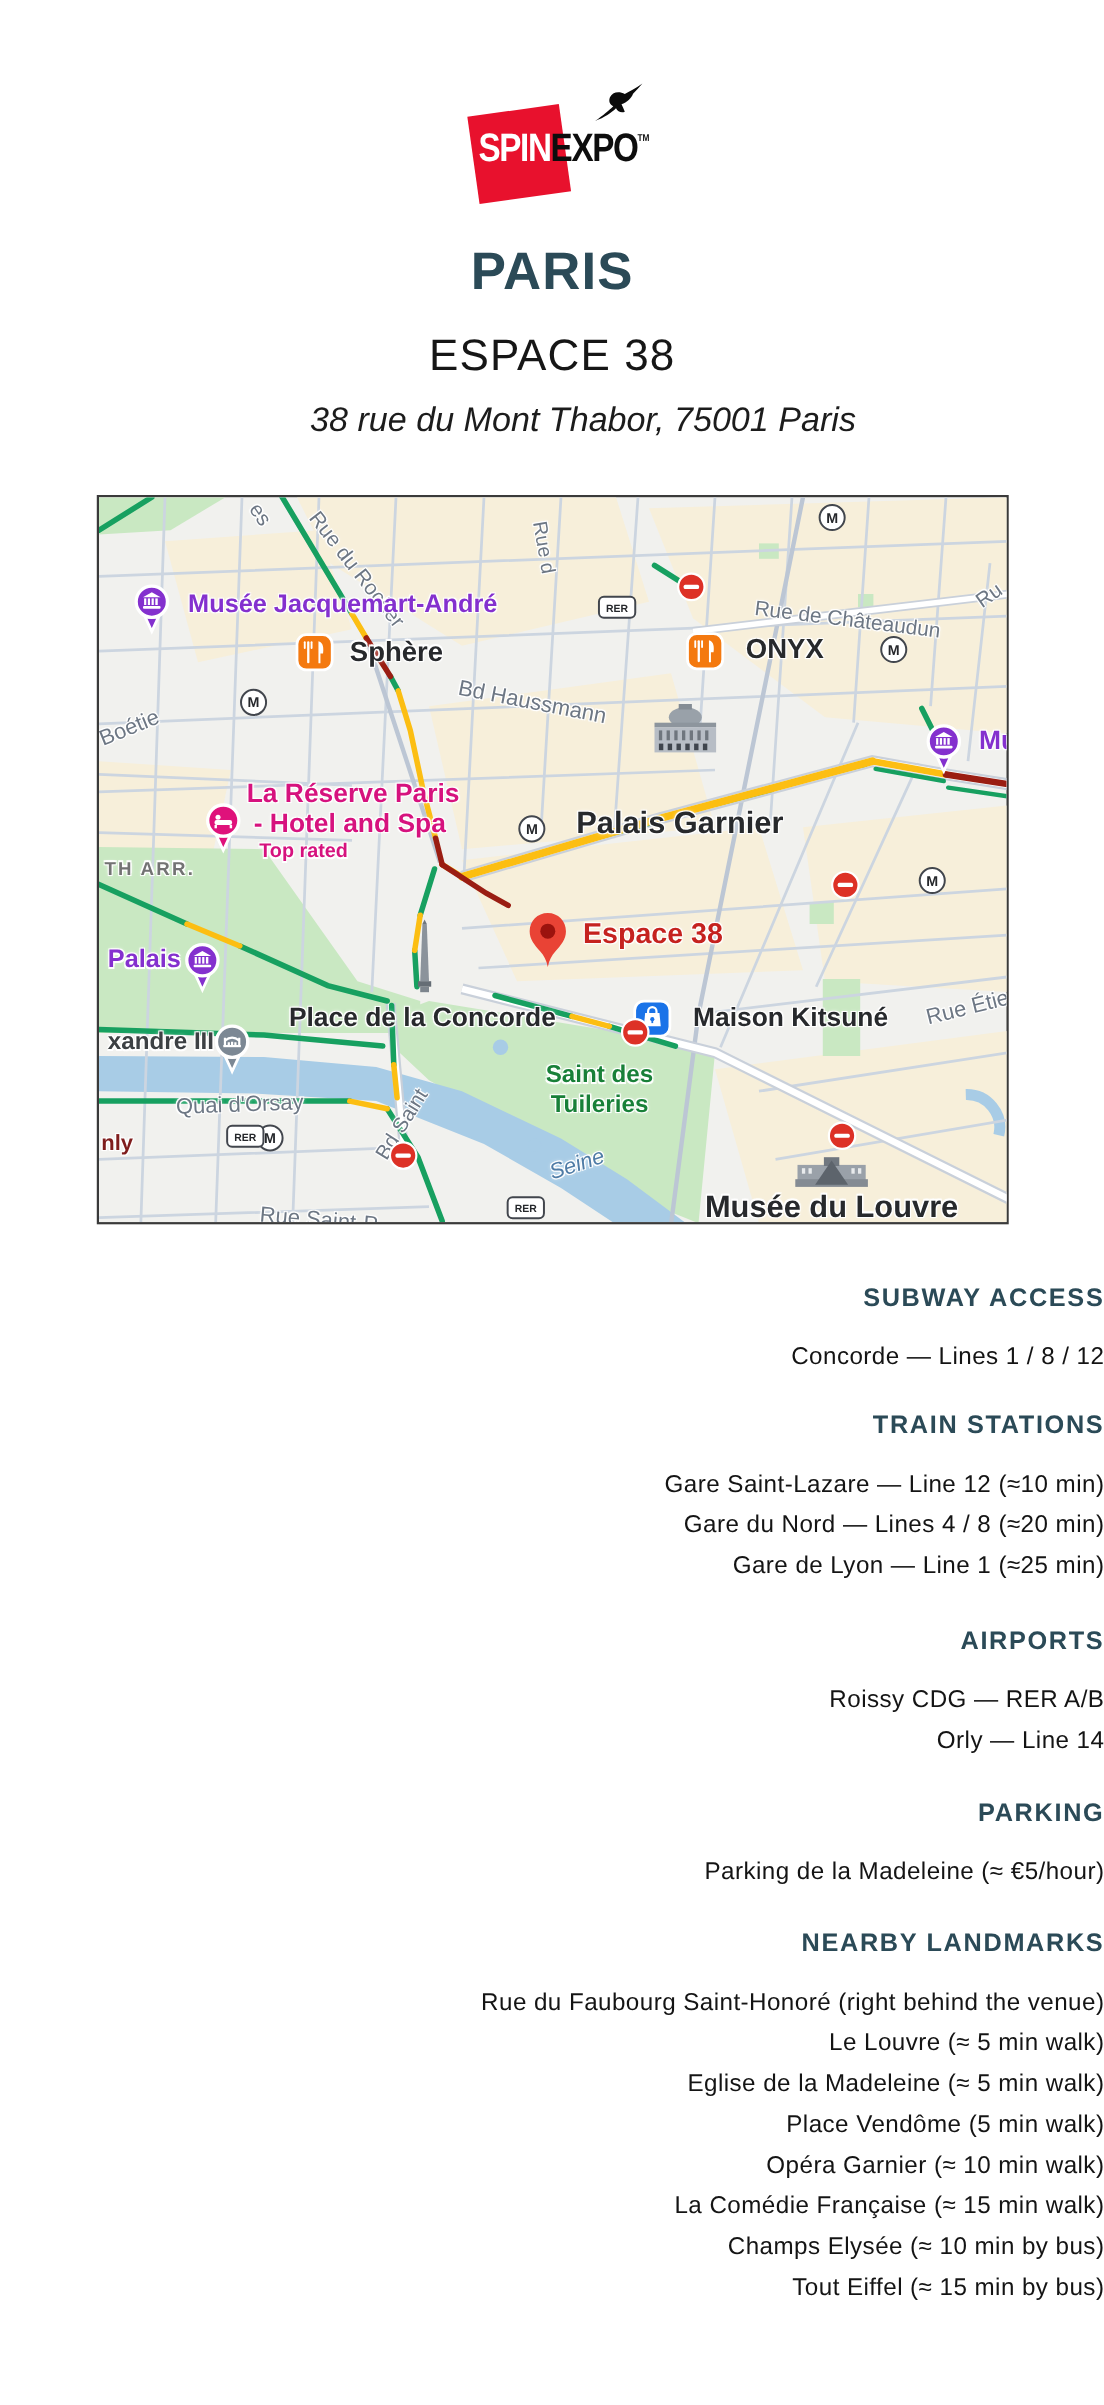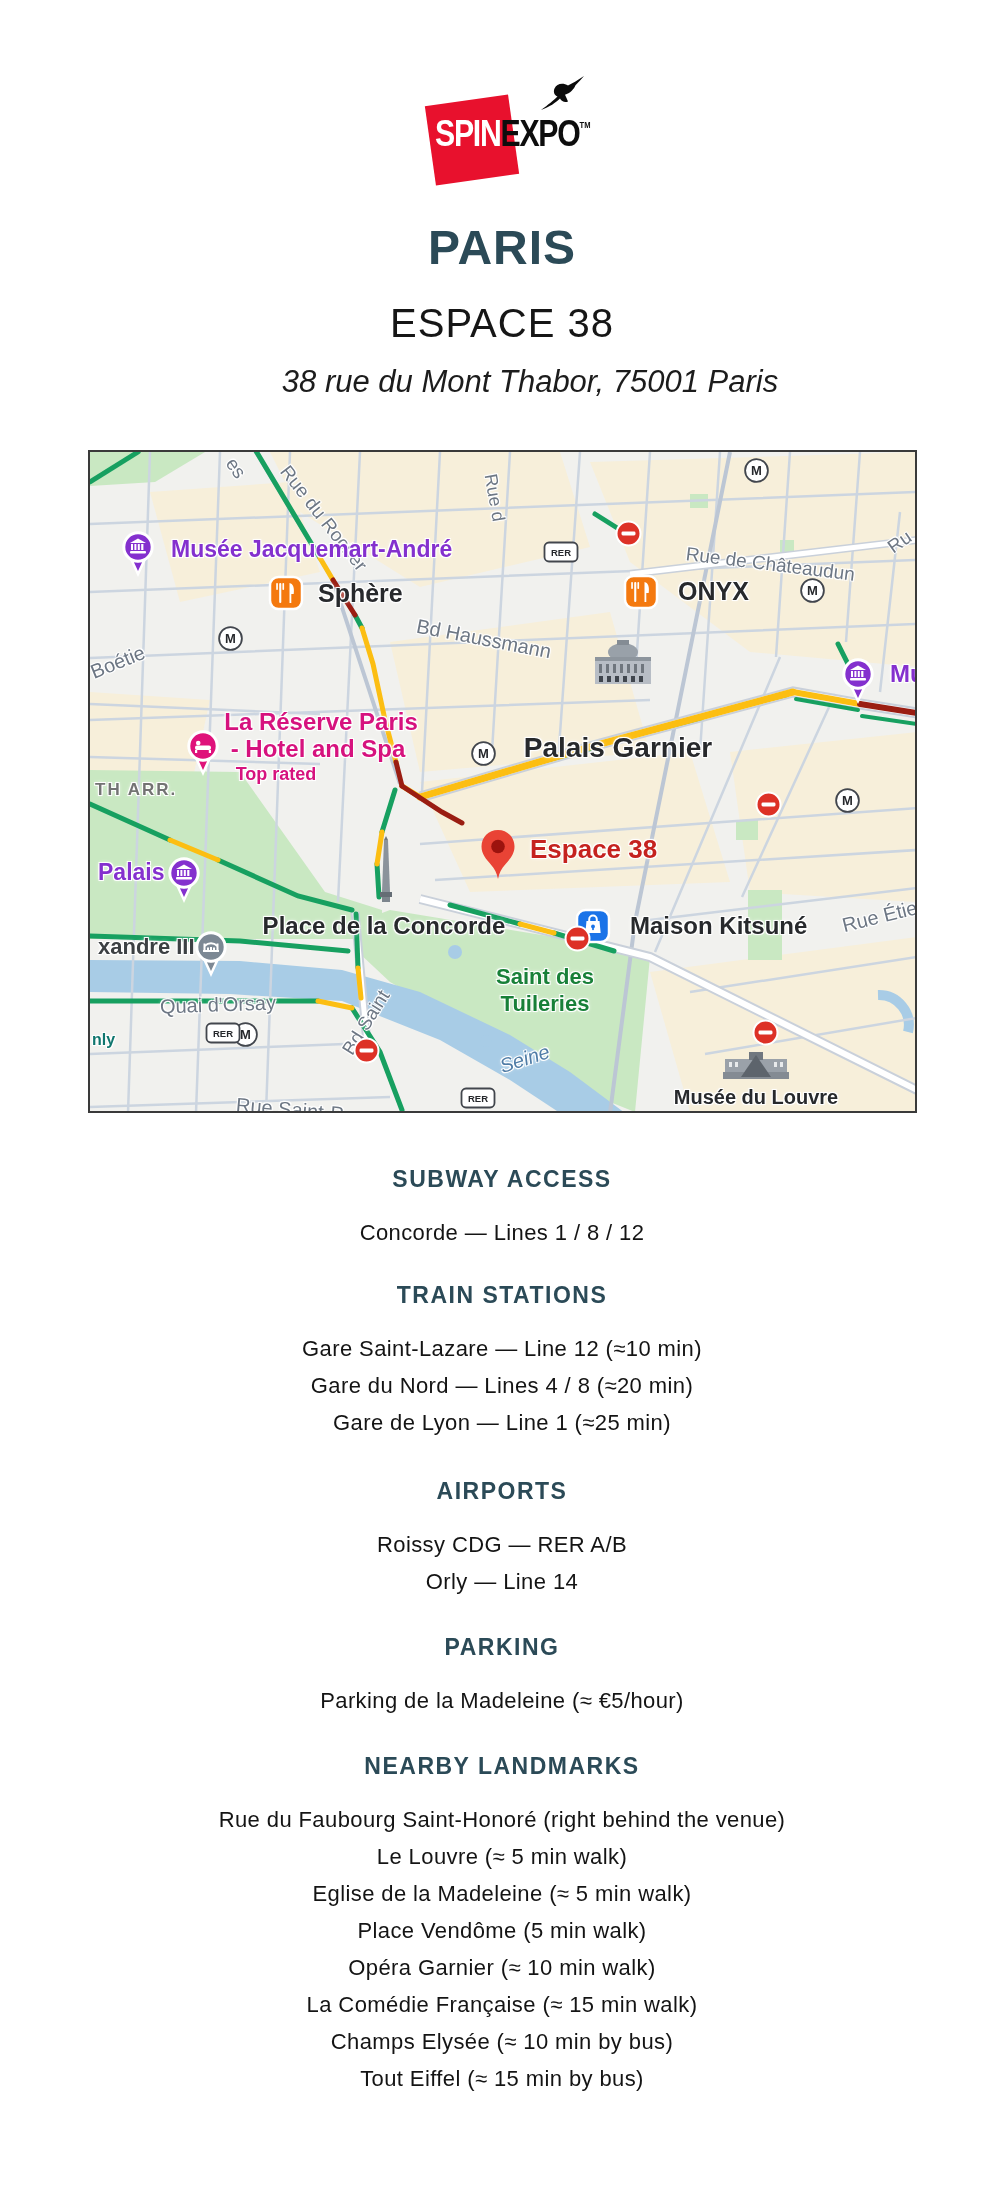--- a/index.html
+++ b/index.html
@@ -24,21 +24,21 @@
   .map svg.base{position:absolute;left:0;top:0;}
   .mlayer{position:absolute;left:0;top:0;width:100%;height:100%;}
   .mlabel{position:absolute;white-space:nowrap;transform-origin:left center;z-index:18;
           text-shadow:-1px -1px 0 rgba(255,255,255,.95),1px -1px 0 rgba(255,255,255,.95),-1px 1px 0 rgba(255,255,255,.95),1px 1px 0 rgba(255,255,255,.95),0 0 4px rgba(255,255,255,.9);}
   .mlabel.poi{z-index:26;}
   .pin{position:absolute;z-index:22;}
   .pin svg{display:block;overflow:visible;}
   .pin.z-badge{z-index:12;} .pin.z-noentry{z-index:24;} .pin.z-red{z-index:30;}
 
   
-  .section{position:absolute;left:0;width:100%;text-align:center;}
+  .section{position:absolute;left:0;width:100%;text-align:right;}
   .sec-title{font-size:23px;font-weight:bold;letter-spacing:1.5px;line-height:27px;margin-bottom:21px;}
   .sec-line{font-size:22px;line-height:37px;color:#141414;letter-spacing:.4px;}
 </style>
 </head>
 <body>
 
 <div class="logo">
   <div class="logo-square" id="logo-square" style="background: rgb(232, 17, 45);"></div>
   <div class="logo-text"><span class="logo-spin">SPIN</span><span class="logo-expo">EXPO</span><span class="logo-tm">TM</span></div>
   <svg class="logo-bird" width="46" height="38" viewBox="0 0 46 38">
@@ -397,23 +397,23 @@
       <span class="mlabel poi" style="left: 800px; top: 222px; color: rgb(132, 48, 206); font-size: 24px; font-weight: 600; transform: translate(0px, -50%) rotate(0deg);">Mu</span>
       <span class="mlabel poi" style="left: 5px; top: 338px; color: #737373; font-size: 17px; font-weight: 700; letter-spacing: 2px; transform: translate(0px, -50%) rotate(0deg);">TH ARR.</span>
       <span class="mlabel poi" style="left: 8px; top: 420px; color: rgb(132, 48, 206); font-size: 23px; font-weight: 600; transform: translate(0px, -50%) rotate(0deg);">Palais</span>
       <span class="mlabel poi" style="left: 440px; top: 397px; color: rgb(197, 34, 31); font-size: 26px; font-weight: 600; transform: translate(0px, -50%) rotate(0deg);">Espace 38</span>
       <span class="mlabel poi" style="left: 540px; top: 474px; color: rgb(39, 41, 44); font-size: 24px; font-weight: 600; transform: translate(0px, -50%) rotate(0deg);">Maison Kitsuné</span>
       <span class="mlabel poi" style="left: 294px; top: 474px; color: rgb(39, 41, 44); font-size: 24px; font-weight: 600; transform: translate(-50%, -50%) rotate(0deg);">Place de la Concorde</span>
       <span class="mlabel poi" style="left: 455px; top: 525px; color: rgb(24, 128, 56); font-size: 22px; font-weight: 600; transform: translate(-50%, -50%) rotate(0deg);">Saint des</span>
       <span class="mlabel poi" style="left: 455px; top: 552px; color: rgb(24, 128, 56); font-size: 22px; font-weight: 600; transform: translate(-50%, -50%) rotate(0deg);">Tuileries</span>
       <span class="mlabel poi" style="left: 8px; top: 495px; color: rgb(60, 64, 67); font-size: 22px; font-weight: 600; transform: translate(0px, -50%) rotate(0deg);">xandre III</span>
       <span class="mlabel" style="left: 128px; top: 555px; color: rgb(109, 119, 132); font-size: 20px; transform: translate(-50%, -50%) rotate(-2deg);">Quai d'Orsay</span>
-      <span class="mlabel poi" style="left: 2px; top: 588px; color: #0f766e; font-size: 16px; font-weight: 600; transform: translate(0px, -50%) rotate(0deg);">nly</span>
+      <span class="mlabel poi" style="left: 2px; top: 588px; color: #7f1d1d; font-size: 20px; font-weight: 600; transform: translate(0px, -50%) rotate(0deg);">nly</span>
       <span class="mlabel" style="left: 436px; top: 615px; color: rgb(79, 124, 166); font-size: 20px; font-style: italic; transform: translate(-50%, -50%) rotate(-18deg);">Seine</span>
-      <span class="mlabel poi" style="left: 666px; top: 645px; color: rgb(39, 41, 44); font-size: 20px; font-weight: 600; transform: translate(-50%, -50%) rotate(0deg);">Musée du Louvre</span>
+      <span class="mlabel poi" style="left: 666px; top: 645px; color: rgb(39, 41, 44); font-size: 28px; font-weight: 600; transform: translate(-50%, -50%) rotate(0deg);">Musée du Louvre</span>
       <span class="mlabel" style="left: 200px; top: 653px; color: rgb(109, 119, 132); font-size: 20px; transform: translate(-50%, -50%) rotate(5deg);">Rue Saint-P</span>
       <span class="mlabel" style="left: 293px; top: 601px; color: rgb(109, 119, 132); font-size: 19px; transform: translate(-50%, -50%) rotate(-58deg);">Bd Saint</span>
       <span class="mlabel" style="left: 791px; top: 474px; color: rgb(109, 119, 132); font-size: 20px; transform: translate(-50%, -50%) rotate(-14deg);">Rue Étie</span>
     </div>
 </div>
 
 <div id="sections">
     <div class="section" style="top: 1166px;">
       <div class="sec-title" style="color: rgb(43, 74, 87);">SUBWAY ACCESS</div>
       <div class="sec-line">Concorde — Lines 1 / 8 / 12</div>

